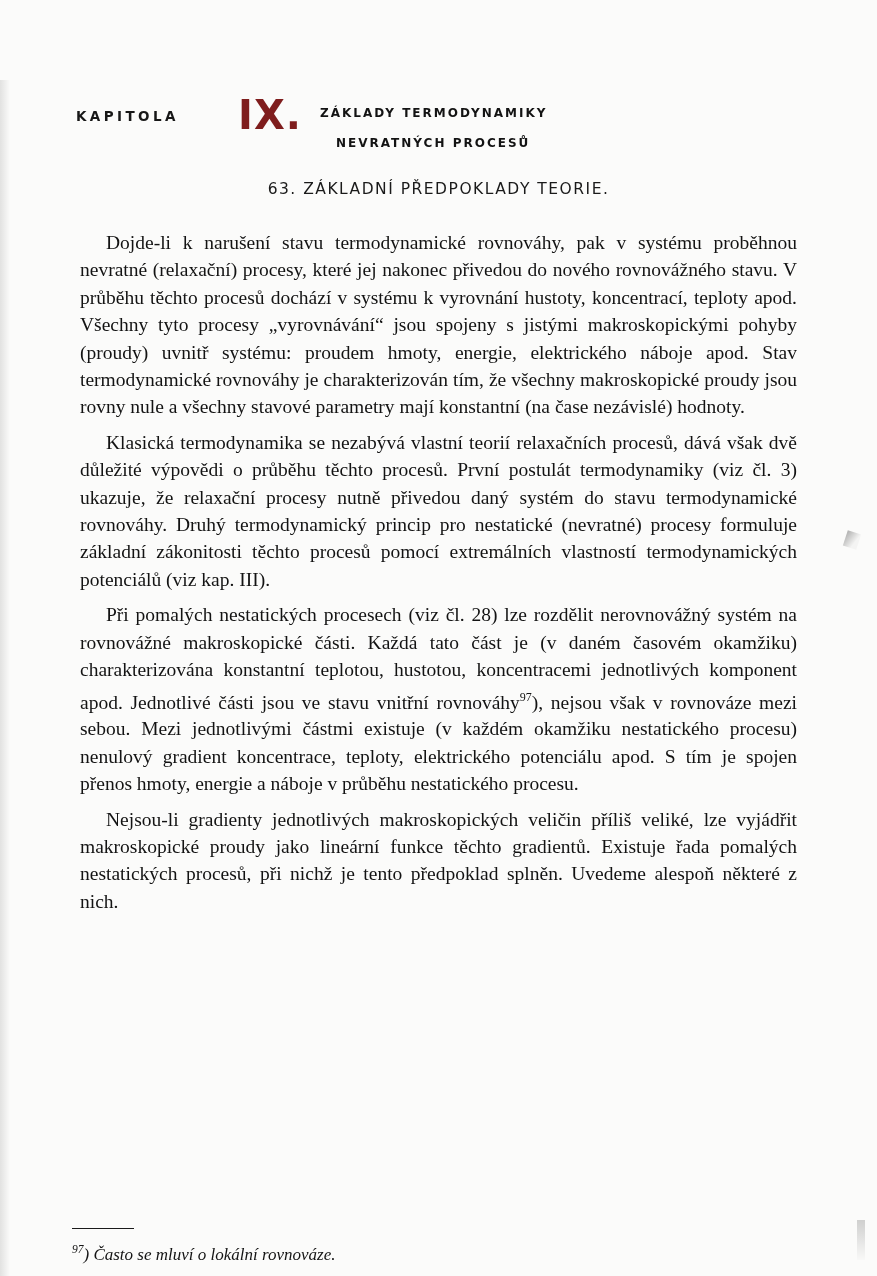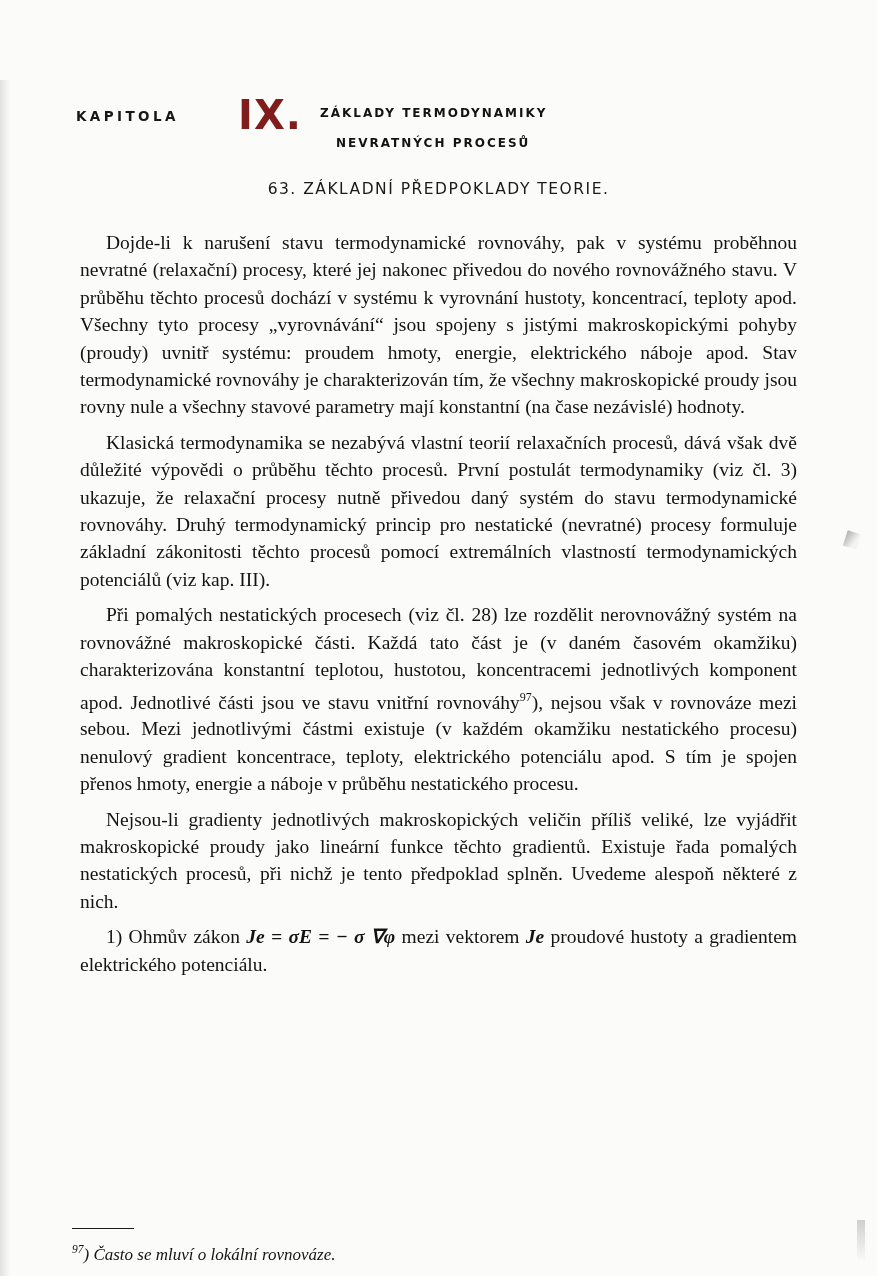--- a/index.html
+++ b/index.html
@@ -174,23 +174,20 @@
     <span>63. ZÁKLADNÍ PŘEDPOKLADY TEORIE.</span>
   </div>
 
   <div class="body-text">
     <p>Dojde-li k narušení stavu termodynamické rovnováhy, pak v systému proběhnou nevratné (relaxační) procesy, které jej nakonec přivedou do nového rovnovážného stavu. V průběhu těchto procesů dochází v systému k vyrovnání hustoty, koncentrací, teploty apod. Všechny tyto procesy „vyrovnávání“ jsou spojeny s jistými makroskopickými pohyby (proudy) uvnitř systému: proudem hmoty, energie, elektrického náboje apod. Stav termodynamické rovnováhy je charakterizován tím, že všechny makroskopické proudy jsou rovny nule a všechny stavové parametry mají konstantní (na čase nezávislé) hodnoty.</p>
     <p>Klasická termodynamika se nezabývá vlastní teorií relaxačních procesů, dává však dvě důležité výpovědi o průběhu těchto procesů. První postulát termodynamiky (viz čl. 3) ukazuje, že relaxační procesy nutně přivedou daný systém do stavu termodynamické rovnováhy. Druhý termodynamický princip pro nestatické (nevratné) procesy formuluje základní zákonitosti těchto procesů pomocí extremálních vlastností termodynamických potenciálů (viz kap. III).</p>
     <p>
       <span>Při pomalých nestatických procesech (viz čl. 28) lze rozdělit nerovnovážný systém na rovnovážné makroskopické části. Každá tato část je (v daném časovém okamžiku) charakterizována konstantní teplotou, hustotou, koncentracemi jednotlivých komponent apod. Jednotlivé části jsou ve stavu vnitřní rovnováhy</span><sup class="fn">97</sup><span>), nejsou však v rovnováze mezi sebou. Mezi jednotlivými částmi existuje (v každém okamžiku nestatického procesu) nenulový gradient koncentrace, teploty, elektrického potenciálu apod. S tím je spojen přenos hmoty, energie a náboje v průběhu nestatického procesu.</span>
     </p>
     <p>Nejsou-li gradienty jednotlivých makroskopických veličin příliš veliké, lze vyjádřit makroskopické proudy jako lineární funkce těchto gradientů. Existuje řada pomalých nestatických procesů, při nichž je tento předpoklad splněn. Uvedeme alespoň některé z nich.</p>
-    <p>
-      <span>1) Ohmův zákon </span><span class="math bold-it">Je = σE = − σ ∇φ</span><span> mezi vektorem </span><span class="math bold-it">Je</span><span> proudové hustoty a gradientem elektrického potenciálu.</span>
-    </p>
   </div>
 
   <div class="footnote-wrap">
     <div class="footnote-rule"></div>
     <div class="footnote-text">
       <sup>97</sup><span>) Často se mluví o lokální rovnováze.</span>
     </div>
   </div>
 
 </div>

